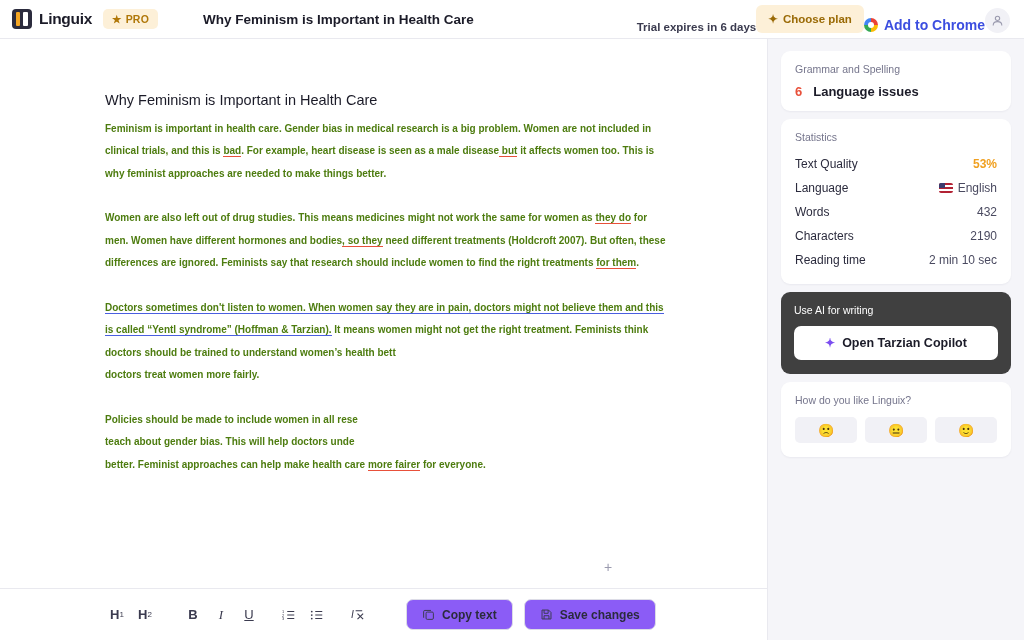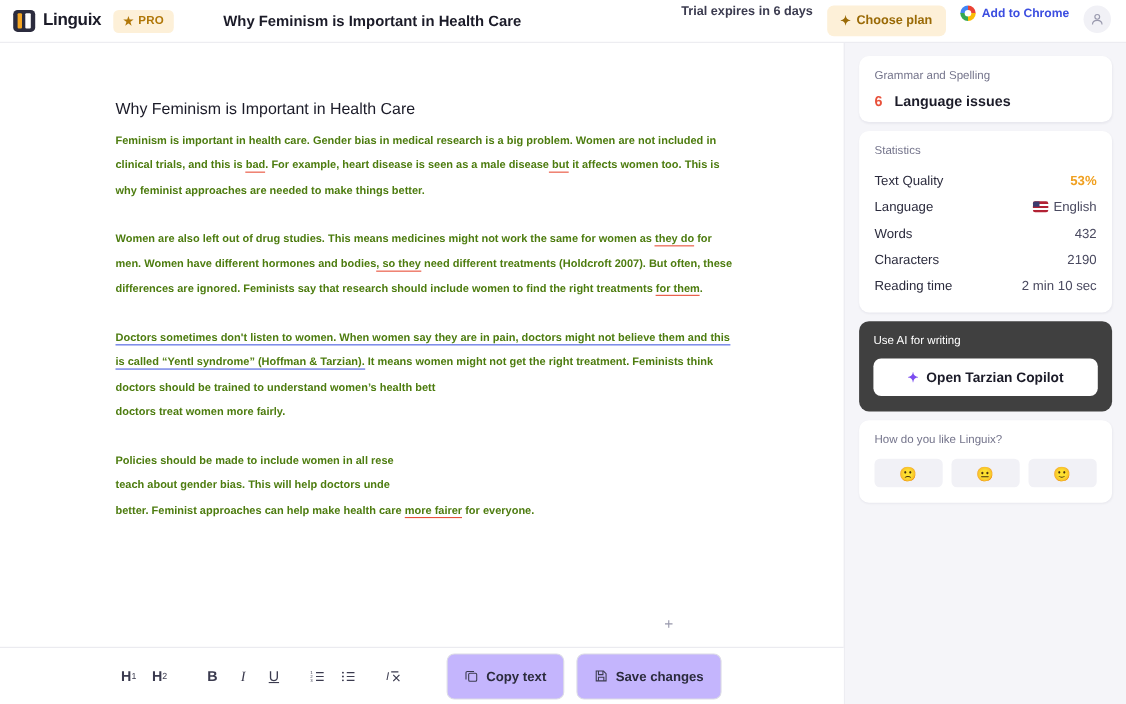--- a/index.html
+++ b/index.html
@@ -44,32 +44,32 @@
     display: flex; align-items: center; gap: 4px;
     background: #fdf0d8; color: #b07708;
     font-size: 10.5px; font-weight: bold;
     padding: 4px 9px; border-radius: 5px;
     letter-spacing: 0.2px;
   }
   .doc-title {
     margin-left: 45px;
     font-size: 13.5px; font-weight: bold; color: #1b1b28;
   }
-  .topbar-right { margin-left: auto; display: flex; align-items: flex-start; gap: 13px; }
+  .topbar-right { margin-left: auto; display: flex; align-items: flex-end; }
   .trial-text { font-size: 11.5px; font-weight: bold; color: #3b3b4f; }
   .choose-plan {
     display: flex; align-items: center; gap: 5px;
     background: #fdf0d8; color: #9a6a06;
     font-size: 11.5px; font-weight: bold;
     padding: 7px 12px; border-radius: 6px;
     cursor: pointer;
   }
   .add-chrome {
     display: flex; align-items: center; gap: 6px;
-    color: #3c4ee0; font-size: 11px; font-weight: bold;
+    color: #3c4ee0; font-size: 14px; font-weight: bold;
     cursor: pointer;
   }
   .chrome-icon {
     width: 14px; height: 14px; border-radius: 50%;
     background: conic-gradient(#ea4335 0 25%, #fbbc05 25% 50%, #34a853 50% 75%, #4285f4 75% 100%);
     position: relative;
   }
   .chrome-icon:after {
     content:""; position:absolute; left:4px; top:4px; width:6px; height:6px;
     border-radius:50%; background:#fff;
@@ -162,24 +162,24 @@
   .tb-btn {
     min-width: 26px; height: 26px;
     display: flex; align-items: center; justify-content: center;
     font-size: 13px; color: #3b3b4f; border-radius: 5px; cursor: pointer;
     padding: 0 4px;
   }
   .tb-btn.sub sub { font-size: 8px; }
   .tb-sep { width: 22px; }
   .tb-action {
     display: flex; align-items: center; gap: 7px;
-    height: 42px; padding: 0 15px;
+    height: 31px; padding: 0 15px;
     border: 1px solid #dcdce6; border-radius: 7px;
     font-size: 12px; color: #2b2b3d; font-weight: bold;
-    background: #c4b5fd; cursor: pointer;
+    background: #8b5cf6; cursor: pointer;
   }
   .tb-action + .tb-action { margin-left: 11px; }
 
   
   .sidebar {
     width: 256px; flex: 0 0 256px;
     background: #f5f5f9;
     padding: 12px 13px;
     display: flex; flex-direction: column; gap: 8px;
     overflow: hidden;

